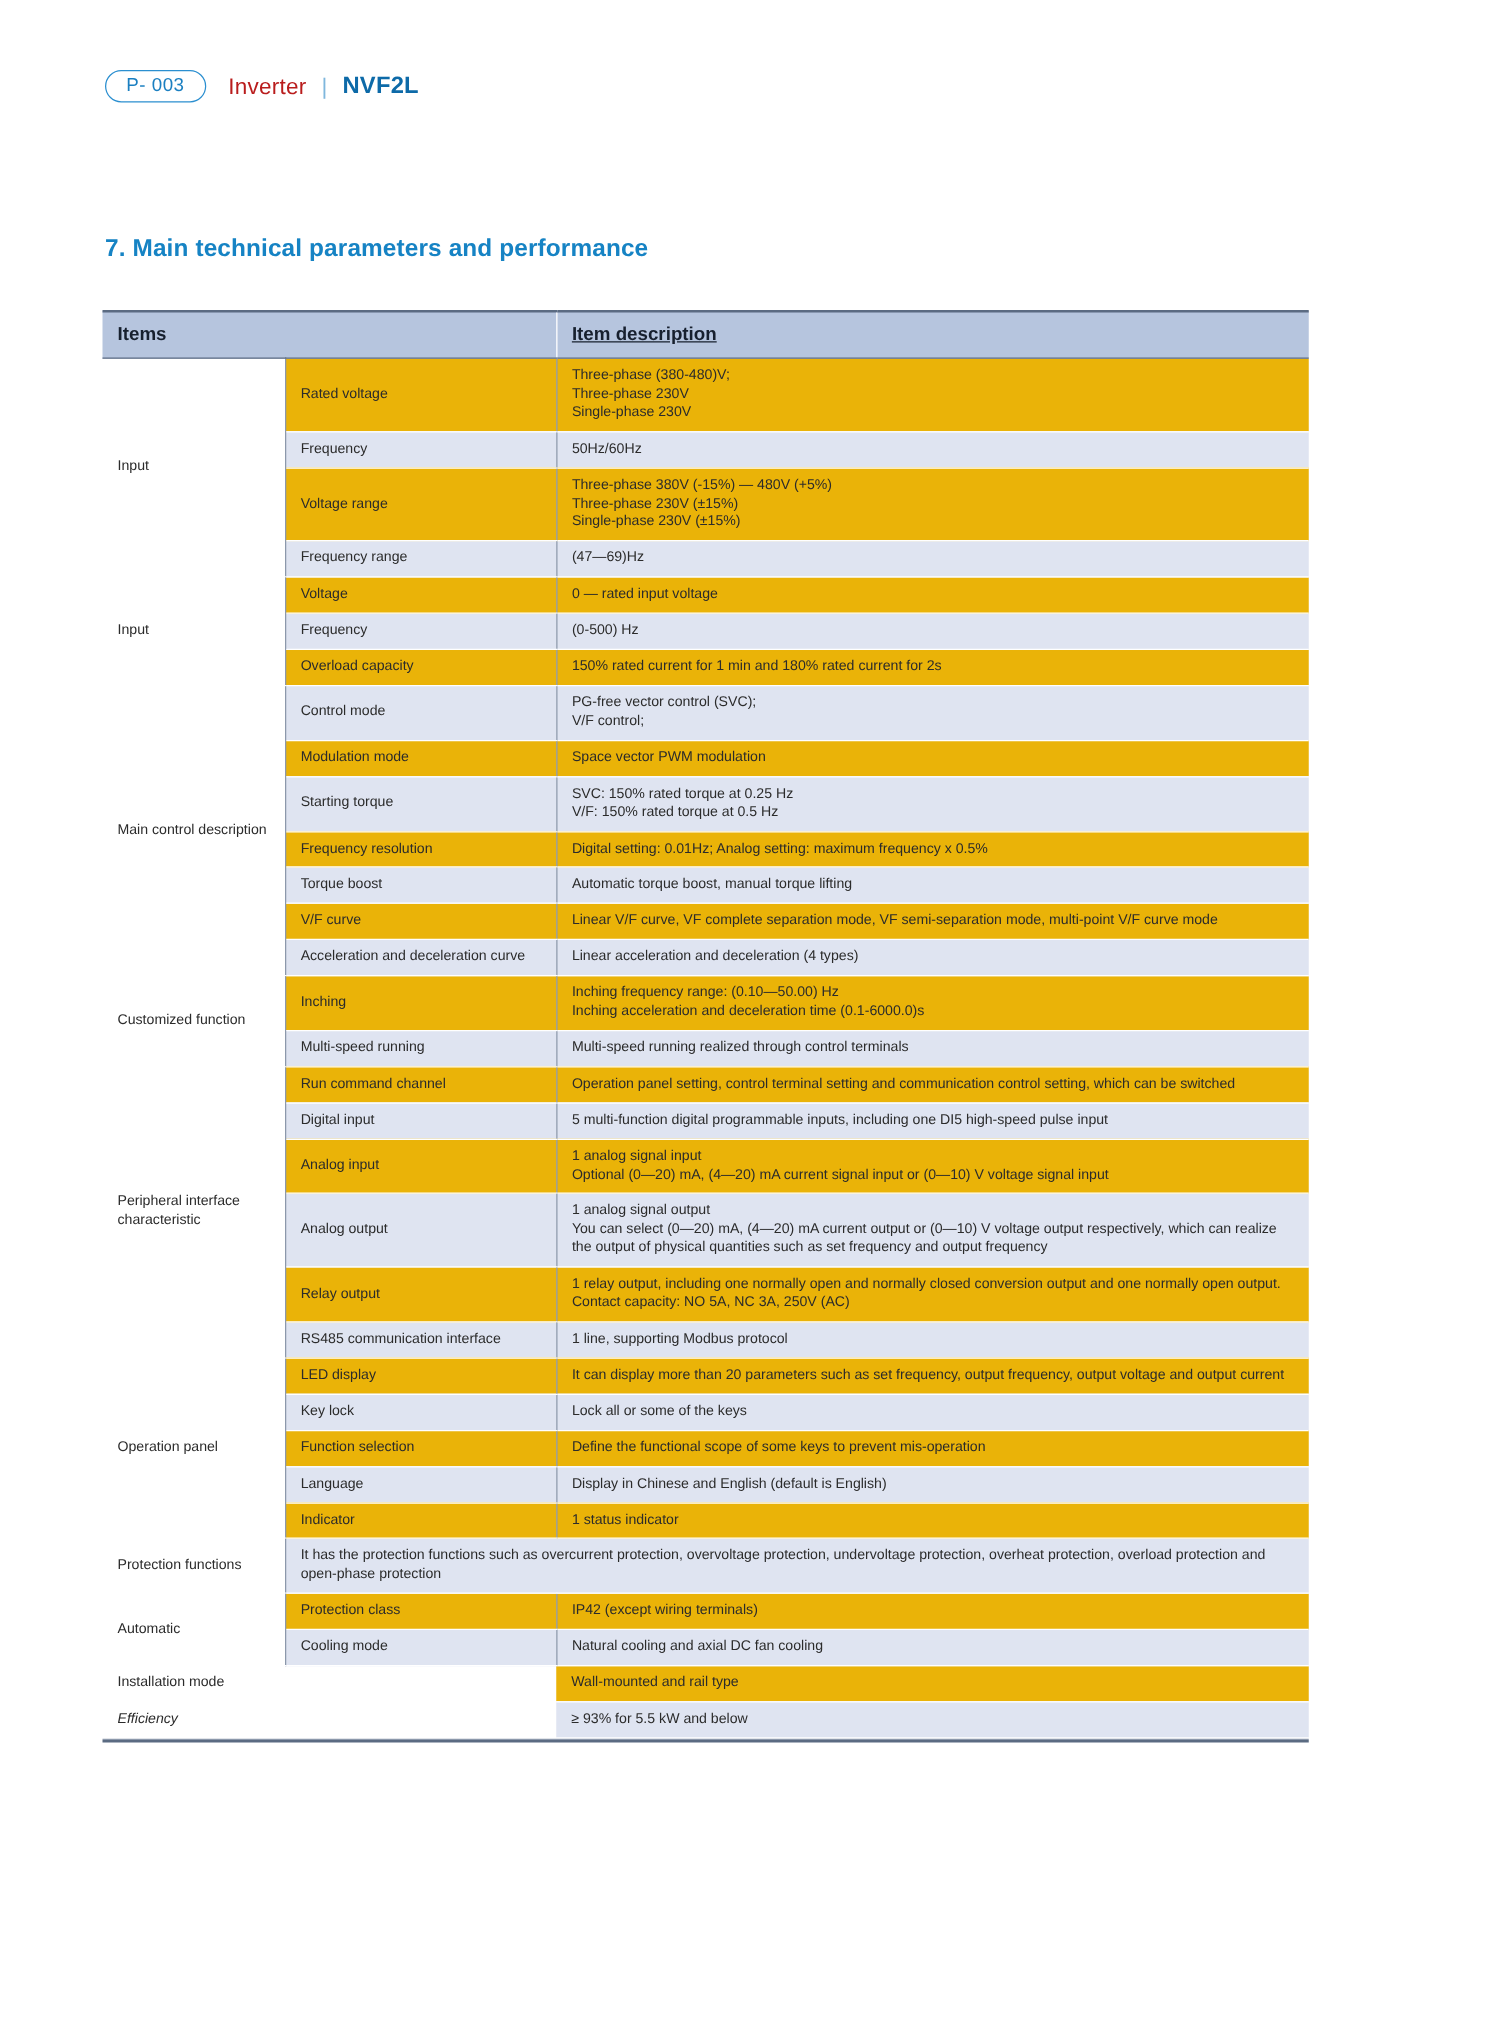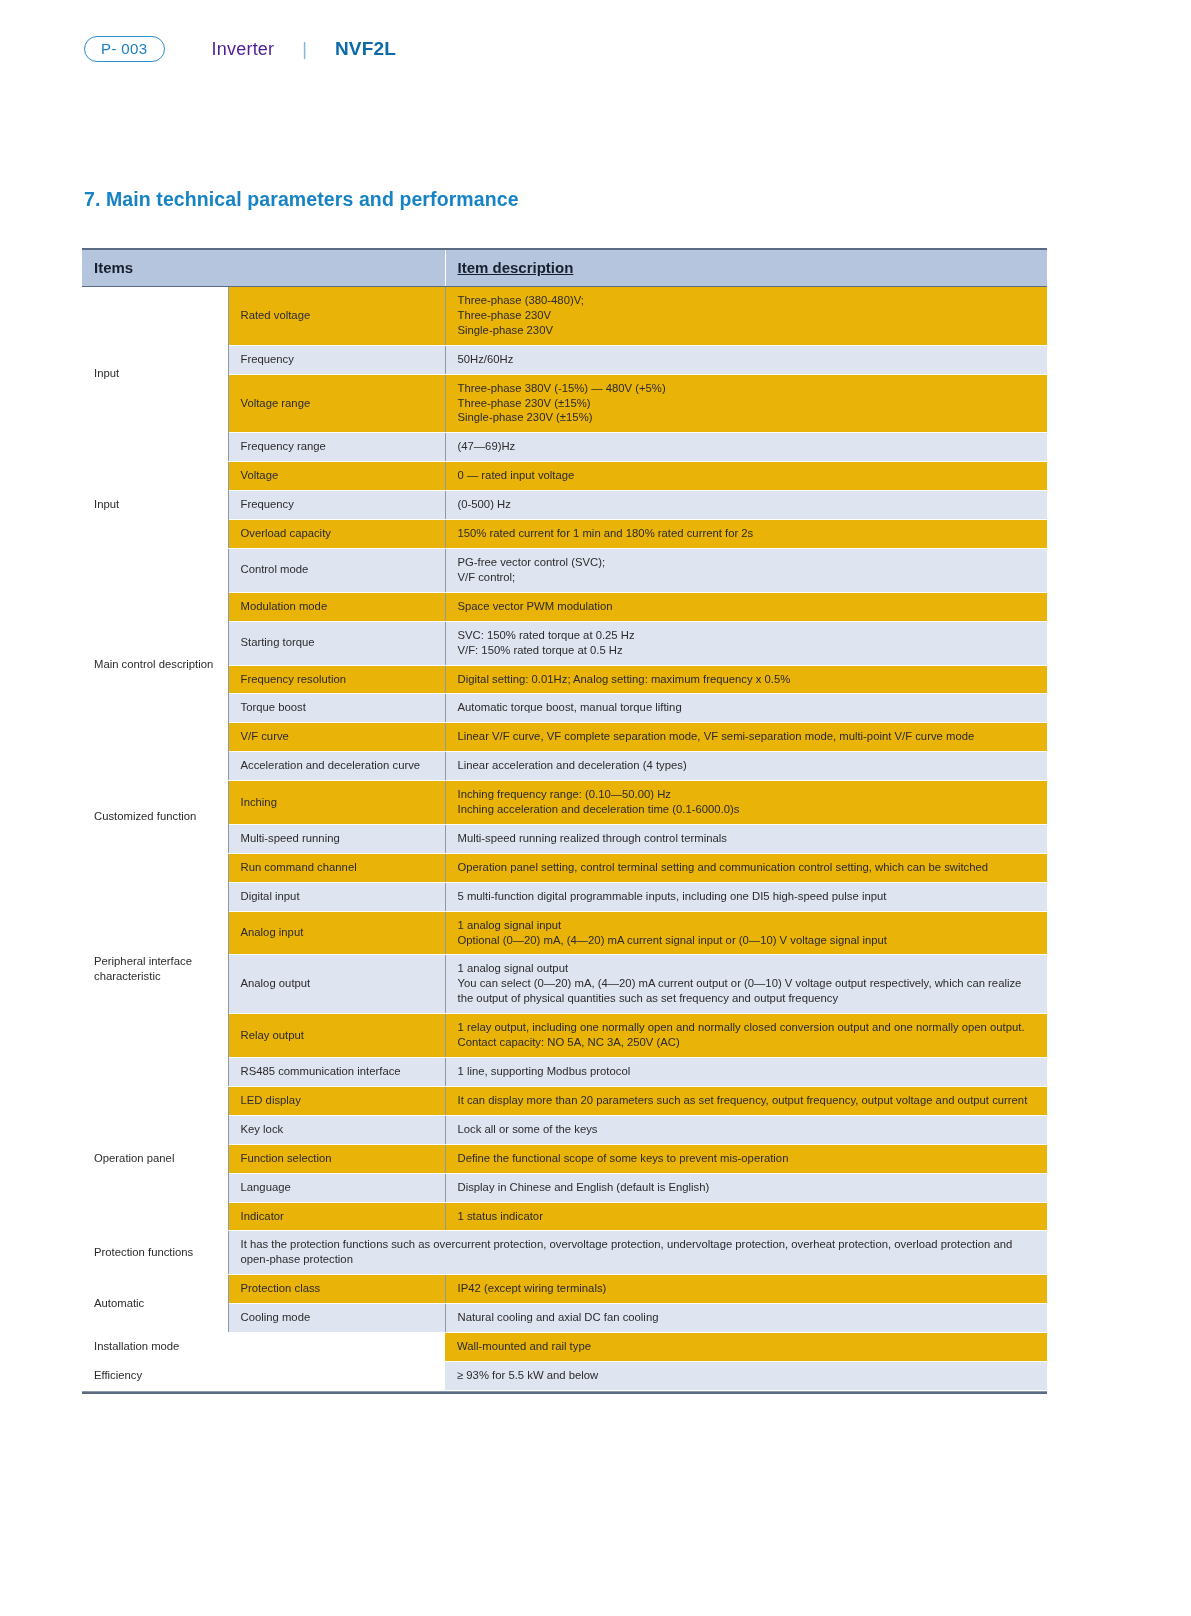--- a/index.html
+++ b/index.html
@@ -14,41 +14,41 @@
     font-family: "Liberation Sans", sans-serif;
     color: #1a1a1a;
     position: relative;
     overflow: hidden;
   }
 
   
   .page-header {
     position: absolute;
     left: 84px;
-    top: 36px;
+    top: 56px;
     display: flex;
     align-items: center;
-    gap: 24px;
+    gap: 8px;
     text-align: center;
   }
   .page-badge {
     border: 1.5px solid #2b8fd0;
     border-radius: 999px;
     color: #1a7fc1;
     font-size: 15px;
     letter-spacing: 0.4px;
     padding: 4px 16px 5px 16px;
     line-height: 1;
     white-space: nowrap;
   }
   .header-category {
-    color: #4c1d95;
+    color: #b91c1c;
     font-size: 18px;
     letter-spacing: 0.2px;
-    margin-left: 23px;
+    margin-left: 10px;
   }
   .header-sep {
     color: #7fb7dd;
     font-size: 18px;
     margin: 0 4px;
   }
   .header-model {
     color: #0d6aa8;
     font-size: 19px;
     font-weight: bold;
@@ -360,21 +360,21 @@
           </td>
         </tr>
         <tr class="plain group-start">
           <td class="group" rowspan="1" style="border-right: none;">Installation mode</td>
           <td class="sub" style="border-right: none; background: transparent;"></td>
           <td class="desc">
             <span class="nl">Wall-mounted and rail type</span>
           </td>
         </tr>
         <tr class="band group-start">
-          <td class="group" rowspan="1" style="border-right: none;">Efficiency</td>
+          <td class="group" rowspan="1" style="border-right: none; font-style: italic;">Efficiency</td>
           <td class="sub" style="border-right: none; background: transparent;"></td>
           <td class="desc">
             <span class="nl">≥ 93% for 5.5 kW and below</span>
           </td>
         </tr>
       </tbody>
   </table>
   <div class="table-bottom-rule"></div>
 </div>
 

